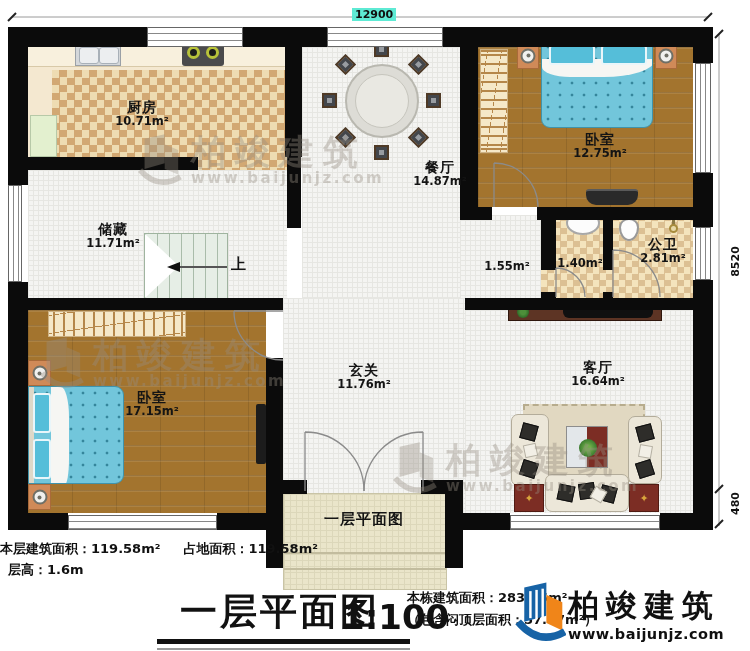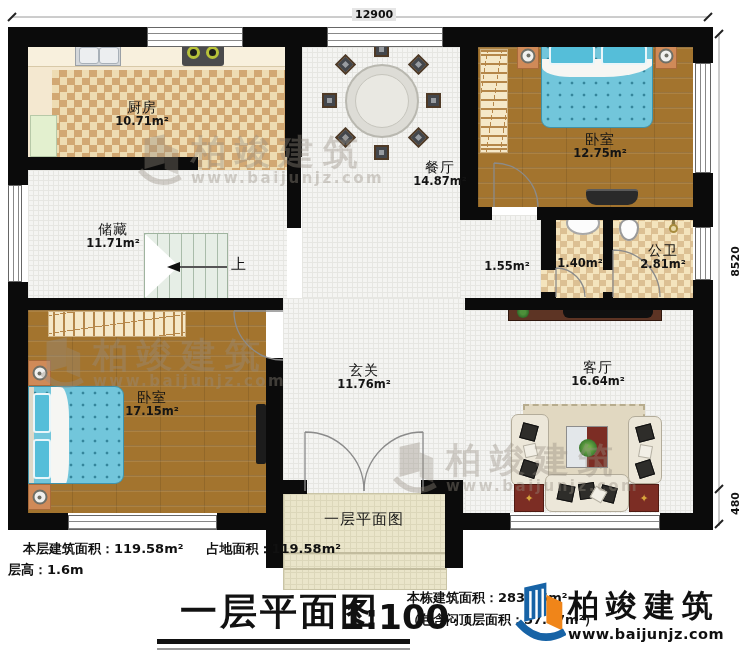--- a/index.html
+++ b/index.html
@@ -27,23 +27,23 @@
     background-size:6px 6px;border:1px solid #c9c4a6;}
   .cream{background:#f4e8d0;}
   .wall{background:#0b0b0b;}
   
   .win-h{background:#fff;border:1px solid #666;box-sizing:border-box;
     background-image:linear-gradient(180deg,transparent 0 5px,#888 5px 6px,transparent 6px 12px,#888 12px 13px,transparent 13px);}
   .win-v{background:#fff;border:1px solid #666;box-sizing:border-box;
     background-image:linear-gradient(90deg,transparent 0 4px,#888 4px 5px,transparent 5px 9px,#888 9px 10px,transparent 10px);}
   
   .rlabel{position:absolute;transform:translateX(-50%);text-align:center;color:#141414;white-space:nowrap;z-index:40;}
-  .rname{font-size:14px;font-weight:normal;letter-spacing:1px;line-height:15px;}
+  .rname{font-size:14px;font-weight:bold;letter-spacing:1px;line-height:15px;}
   .rarea{font-size:11.5px;font-weight:bold;line-height:13px;}
-  .dimtext{position:absolute;font-size:11px;font-weight:bold;color:#111;background:#e5e5e5;padding:0 3px;z-index:35;}
+  .dimtext{position:absolute;font-size:11px;font-weight:bold;color:#111;background:#5eead4;padding:0 3px;z-index:35;}
   
   .counter{background:#f8f0dd;border-bottom:1px solid #d8c9a8;box-sizing:border-box;}
   .table-round{border-radius:50%;background:#dddcd6;border:2px solid #b9b8b0;box-sizing:border-box;}
   .table-inner{position:absolute;left:8px;top:8px;right:8px;bottom:8px;border-radius:50%;
     background:#e9e8e2;border:1px solid #c6c5bd;}
   .chair{position:absolute;width:15px;height:15px;background:#989ca1;border:2px solid #4f3a26;
     box-shadow:inset 0 0 0 3px #43464b;box-sizing:border-box;}
   .wardrobe-v{background:#f5e8c8;border:1px solid #cdb183;box-sizing:border-box;padding:4px 6px;
     background-image:repeating-linear-gradient(180deg,#b5874a 0 2px,transparent 2px 9px),
       linear-gradient(to bottom right,transparent 48.5%,#b5874a 48.5% 51%,transparent 51%);
@@ -266,21 +266,21 @@
   <div class="rarea">10.71m²</div>
 </div>
 <div class="rlabel" style="left:440px;top:160px;">
   <div class="rname">餐厅</div>
   <div class="rarea">14.87m²</div>
 </div>
 <div class="rlabel" style="left:600px;top:132px;">
   <div class="rname">卧室</div>
   <div class="rarea">12.75m²</div>
 </div>
-<div class="rlabel" style="left:663px;top:237px;margin-top:6px;">
+<div class="rlabel" style="left:663px;top:237px;">
   <div class="rname">公卫</div>
   <div class="rarea">2.81m²</div>
 </div>
 <div class="rlabel" style="left:580px;top:257px;">
   <div class="rarea">1.40m²</div>
 </div>
 <div class="rlabel" style="left:507px;top:260px;">
   <div class="rarea">1.55m²</div>
 </div>
 <div class="rlabel" style="left:113px;top:222px;">
@@ -333,21 +333,21 @@
     <polygon points="10,6 28,2 28,28 10,33" fill="currentColor"></polygon>
     <polygon points="28,11 40,16 40,38 28,33" fill="currentColor" opacity="0.85"></polygon>
     <path d="M6,34 Q22,52 42,40" stroke="currentColor" stroke-width="5" fill="none"></path>
   </svg>
   <div class="wmtxt">
     <div class="wmbrand">柏竣建筑</div>
     <div class="wmsite">www.baijunjz.com</div>
   </div>
 </div>
 
-<div class="foot-info" style="left:23px;top:540px;">
+<div class="foot-info" style="left:0;top:540px;">
   <span>本层建筑面积：119.58m²</span>
   <span style="display:inline-block;width:14px;"></span>
   <span>占地面积：119.58m²</span>
 </div>
 <div class="foot-info" style="left:8px;top:561px;">层高：1.6m</div>
 
 <div class="title-cn" style="left:157px;top:587px;margin-left:23px;">一层平面图</div>
 <div class="title-scale" style="left:341px;top:597px;">1:100</div>
 <div class="abs" style="left:157px;top:639px;width:253px;height:5px;background:#111;"></div>
 <div class="abs" style="left:157px;top:648px;width:253px;height:2px;background:#999;"></div>

